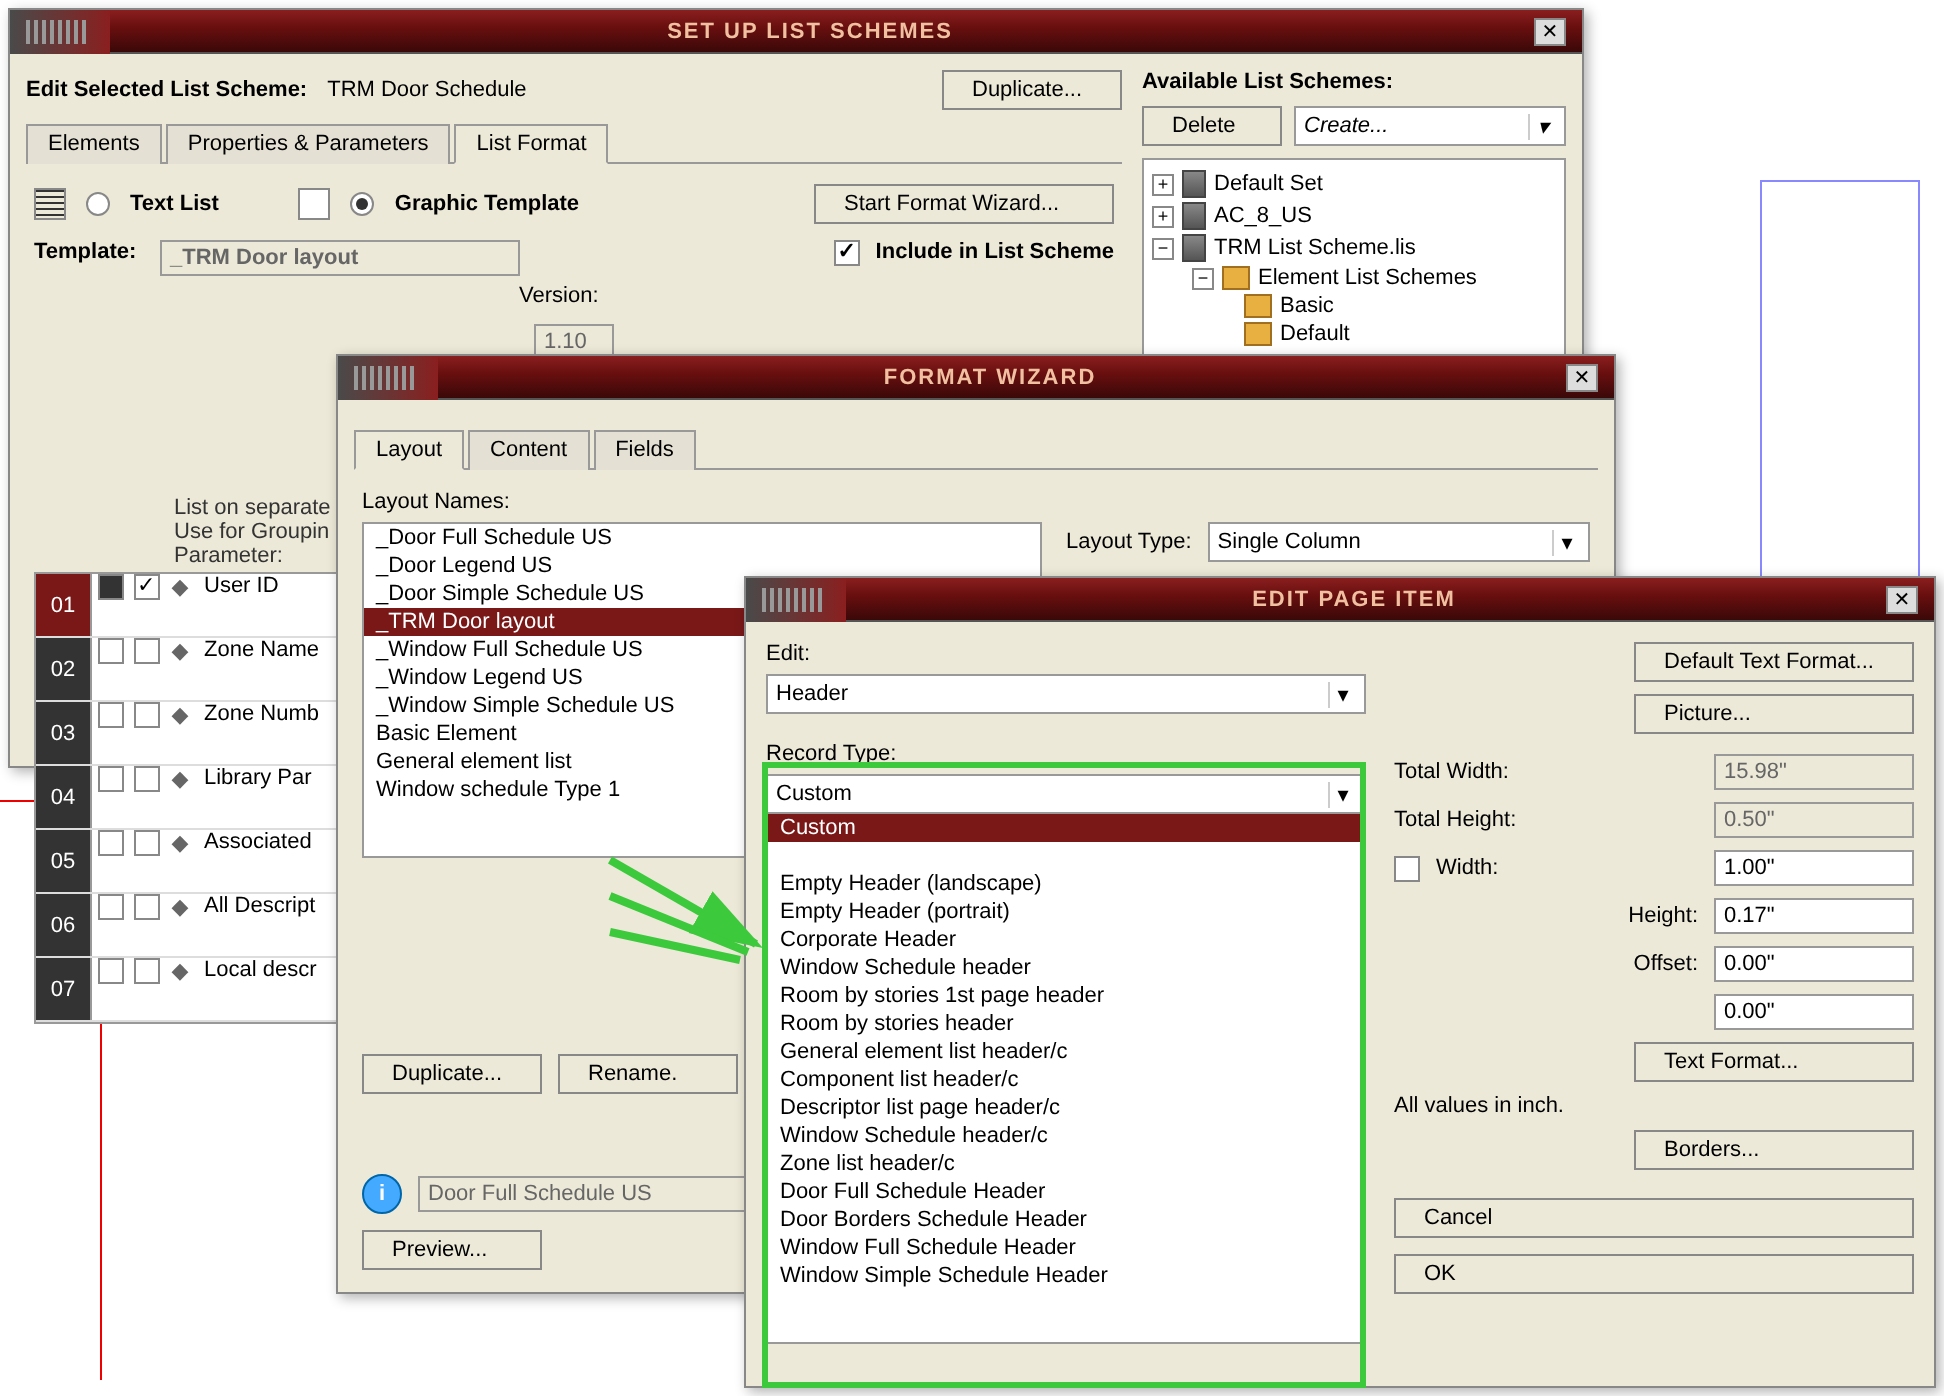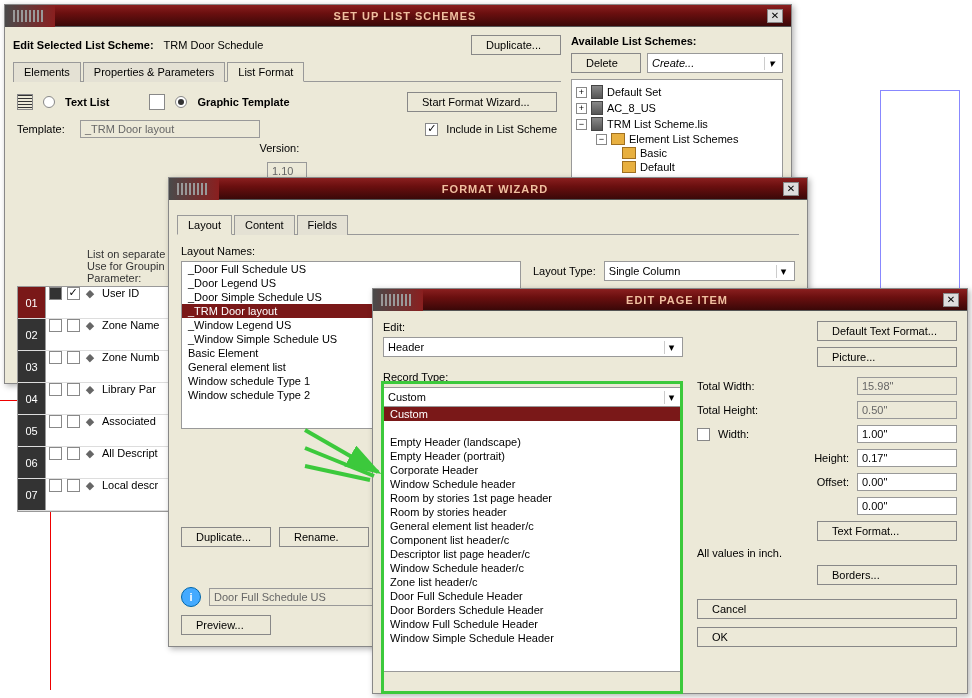--- a/index.html
+++ b/index.html
@@ -86,21 +86,21 @@
           <span style="width:16px;height:16px;border:1px solid #888;background:repeating-linear-gradient(#333 0 1px,transparent 1px 3px);"></span>
           <span class="radio"></span>
           <b>Text List</b>
           <span style="width:20px"></span>
           <span style="width:16px;height:16px;border:1px solid #888;background:#fff;"></span>
           <span class="radio on"></span>
           <b>Graphic Template</b>
           <div style="flex:1"></div>
           <button class="btn" style="min-width:150px;">Start Format Wizard...</button>
         </div>
-        <div style="display:flex; align-items:center; gap:8px; margin-top:8px;">
+        <div style="display:flex; gap:8px; margin-top:8px;font-weight:bold;">
           <span style="width:55px;">Template:</span>
           <div class="field ro" style="width:180px;">_TRM Door layout</div>
           <div style="flex:1"></div>
           <span class="checkbox" style="background:#fff;position:relative;">
               <span style="position:absolute;left:1px;top:-2px;">✓</span>
             </span>
           <span>Include in List Scheme</span>
         </div>
         <div style="display:flex; align-items:center; gap:8px; margin-top:4px;flex-direction:column;">
           <span style="width:55px;">Version:</span>
@@ -257,26 +257,26 @@
       <div class="tab">Fields</div>
     </div>
     <div style="padding:10px 4px;">
       <div>Layout Names:</div>
       <div style="display:flex; gap:12px; margin-top:4px;">
         <div class="listbox" style="width:340px; height:168px;" id="layoutlist">
             <div class="listitem">_Door Full Schedule US</div>
             <div class="listitem">_Door Legend US</div>
             <div class="listitem">_Door Simple Schedule US</div>
             <div class="listitem sel">_TRM Door layout</div>
+            <div class="listitem">_Window Full Schedule US</div>
             <div class="listitem">_Window Legend US</div>
             <div class="listitem">_Window Simple Schedule US</div>
             <div class="listitem">Basic Element</div>
             <div class="listitem">General element list</div>
             <div class="listitem">Window schedule Type 1</div>
-            <div class="listitem">Window schedule Type 2</div>
           </div>
         <div style="flex:1;">
           <div style="display:flex;align-items:center;gap:8px;">
             <span>Layout Type:</span>
             <div class="dropdown" style="flex:1;">
               <span>Single Column</span>
                 <span class="arrow">▾</span>
             </div>
           </div>
         </div>

